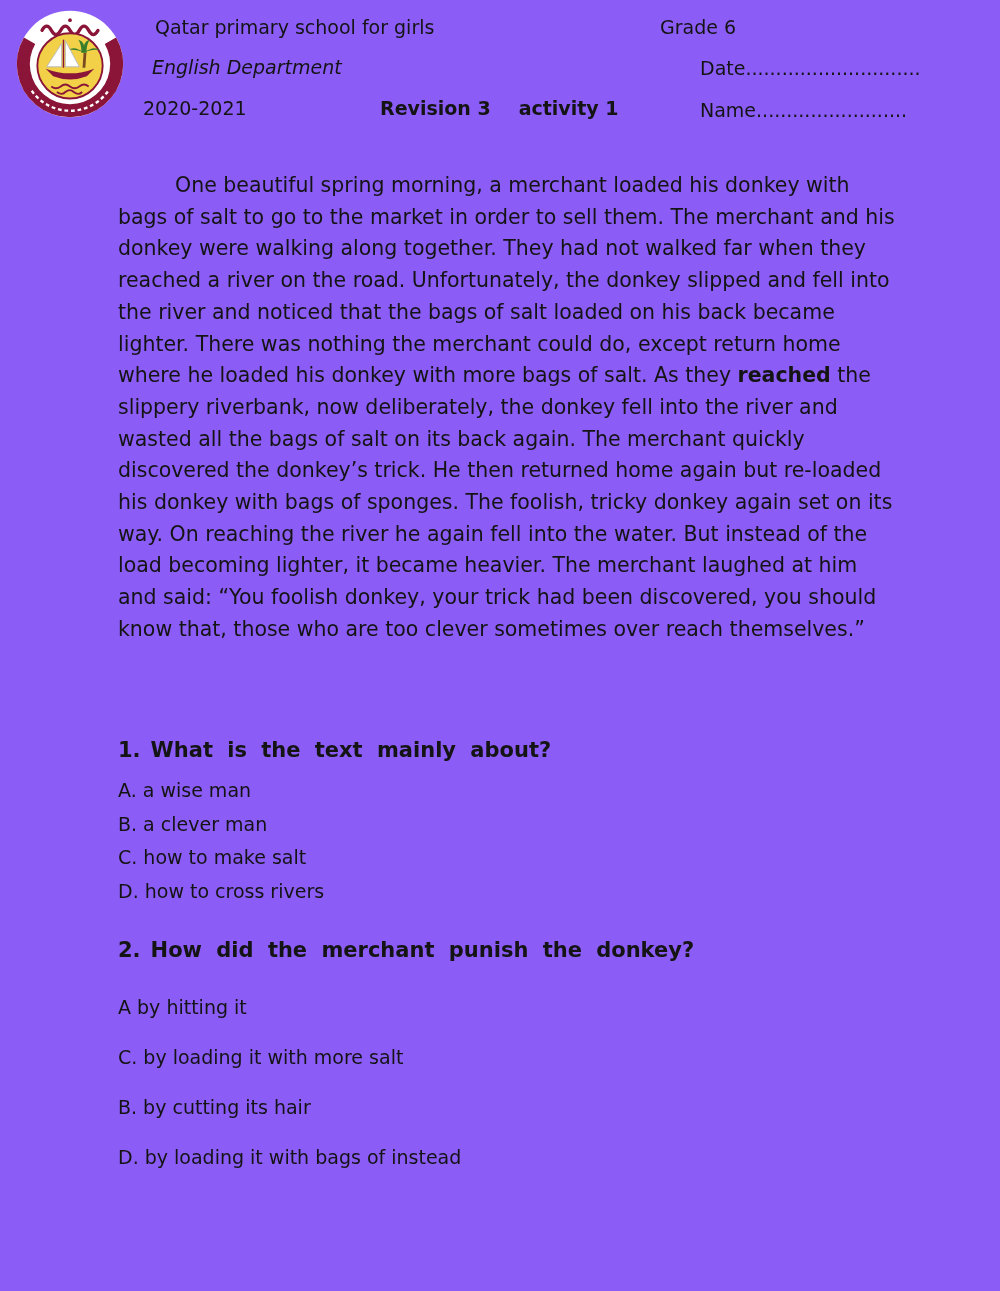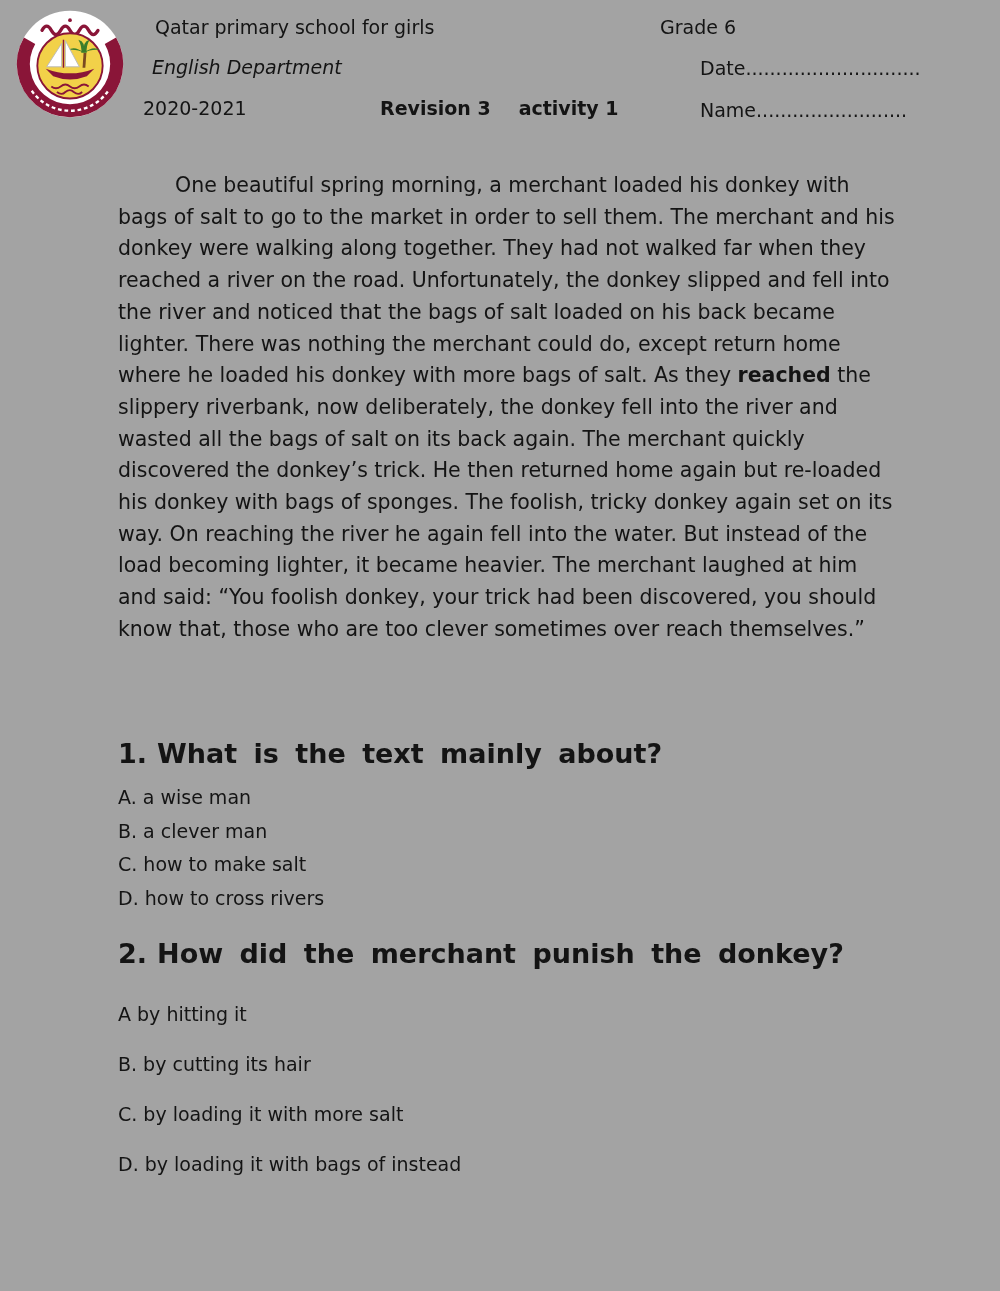--- a/index.html
+++ b/index.html
@@ -1,21 +1,21 @@
 <!DOCTYPE html>
 <html><head>
 <meta charset="utf-8">
 <style>
   * { margin:0; padding:0; box-sizing:border-box; }
   html,body { background:#e8e8e8; }
   .page {
     position:relative;
     width:1000px; height:1291px;
     margin:0 auto;
-    background:#a3a3a3;
+    background:#8b5cf6;
     font-family:"DejaVu Sans", sans-serif;
     color:#141414;
     overflow:hidden;
   }
   
   .logo { position:absolute; left:14px; top:8px; width:112px; height:112px; }
   .hdr { position:absolute; font-size:19px; white-space:nowrap; }
   .hdr-school   { left:155px; top:16px; }
   .hdr-grade    { left:660px; top:16px; }
   .hdr-dept     { left:152px; top:56px;font-style:italic; }
@@ -31,21 +31,21 @@
     font-size:20.5px; line-height:31.7px;
     text-indent:57px;
     text-align:left;
   }
   .passage b { font-weight:bold; }
   
   .question { position:absolute; left:118px; }
   .q1 { top:738px; }
   .q2 { top:938px; }
   .q-title {
-    font-size:27px; font-weight:bold; word-spacing:7px;
+    font-size:21px; font-weight:bold; word-spacing:7px;
     margin-bottom:12px;
   }
   .q-title .q-num { margin-right:10px; }
   .q1 .opt { font-size:19px; line-height:33.5px; }
   .q2 .q-title { margin-bottom:20px; }
   .q2 .opt { font-size:19px; line-height:50px; }
   .opt { cursor:pointer; }
 </style>
 </head>
 <body>
@@ -107,18 +107,18 @@
     <div class="opt">B. a clever man</div>
     <div class="opt">C. how to make salt</div>
     <div class="opt">D. how to cross rivers</div>
   </section>
 
   <section class="question q2">
     <div class="q-title">
       <span class="q-num">2.</span><span>How did the merchant punish the donkey?</span>
     </div>
     <div class="opt">A by hitting it</div>
+    <div class="opt">C. by loading it with more salt</div>
     <div class="opt">B. by cutting its hair</div>
-    <div class="opt">C. by loading it with more salt</div>
     <div class="opt">D. by loading it with bags of instead</div>
   </section>
 
 </div>
 
 </body></html>

